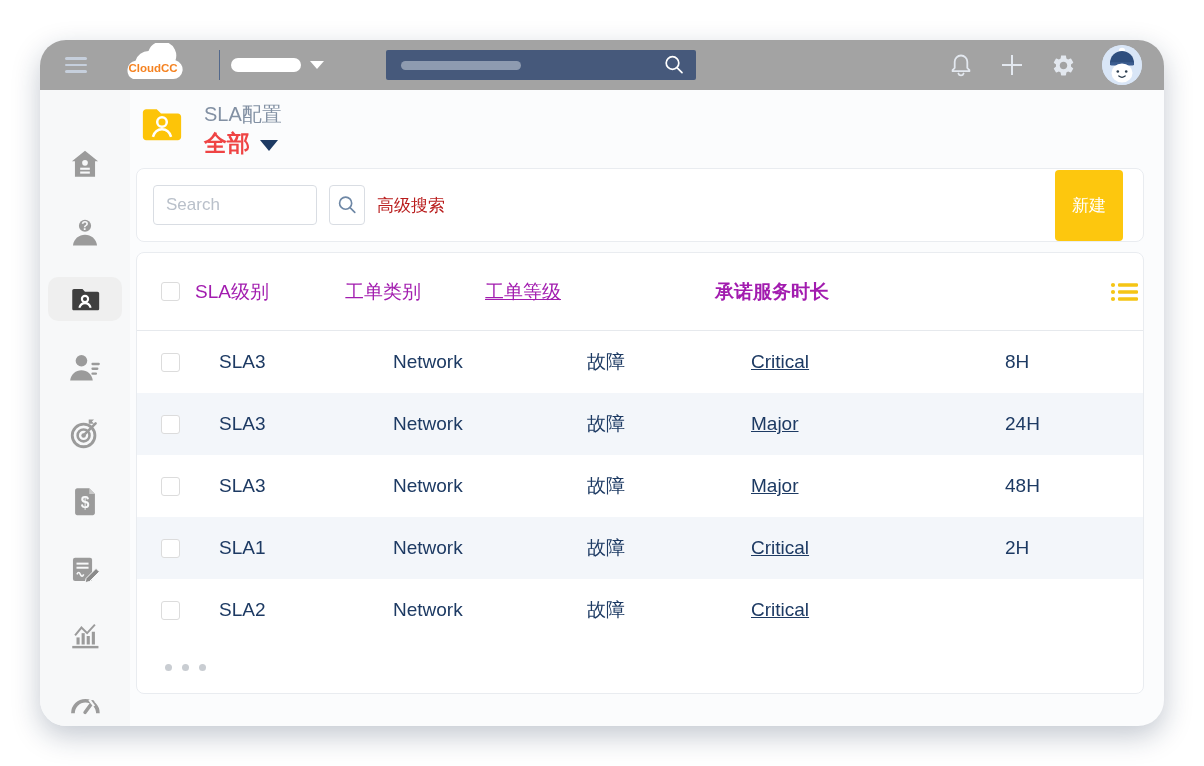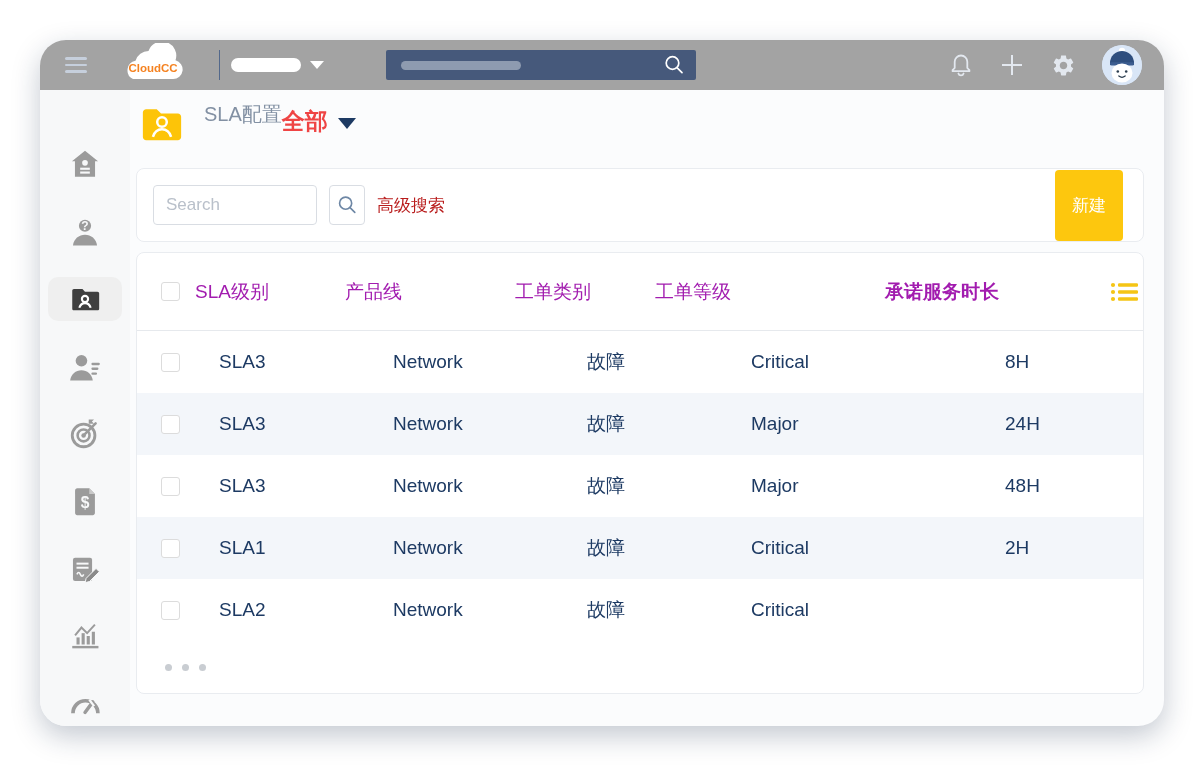--- a/index.html
+++ b/index.html
@@ -37,21 +37,21 @@
   
   .app-body{display:flex;height:636px;}
   .sidebar{width:90px;background:#f7f8f9;box-sizing:border-box;padding-top:52px;
     display:flex;flex-direction:column;align-items:center;gap:23px;}
   .side-item{width:74px;height:52px;display:flex;align-items:center;justify-content:center;border-radius:10px;cursor:pointer;}
   .side-item.active{background:#efefef;}
   .main{flex:1;position:relative;padding:0 20px 0 6px;box-sizing:border-box;}
   
   .page-header{display:flex;align-items:flex-start;padding:13px 0 0 4px;height:65px;}
   .obj-icon{width:44px;height:41px;}
-  .titles{margin-left:20px;display:flex;flex-direction:row;}
+  .titles{margin-left:20px;display:flex;flex-direction:column;}
   .page-title{font-size:20px;color:#8290a3;line-height:22px;}
   .view-select{display:flex;align-items:center;cursor:pointer;margin-top:3px;}
   .view-label{font-size:23px;font-weight:bold;color:#ef4444;}
   .view-caret{width:0;height:0;border-left:9px solid transparent;border-right:9px solid transparent;border-top:11px solid #1d3a63;margin-left:10px;margin-top:3px;}
   
   .card{background:#ffffff;border:1px solid #e9ecf0;border-radius:8px;box-sizing:border-box;}
   .toolbar-card{height:74px;display:flex;align-items:center;padding:0 20px 0 16px;}
   .search-input{
     width:164px;height:40px;border:1px solid #d9dde3;border-radius:4px;box-sizing:border-box;
     padding:0 12px;font-size:17px;color:#33475f;outline:none;font-family:inherit;
@@ -62,21 +62,21 @@
   .adv-search{margin-left:12px;font-size:17px;color:#b91c1c;cursor:pointer;}
   .toolbar-spacer{flex:1;}
   .new-btn{background:#fdc70e;border:none;border-radius:4px;color:#ffffff;font-size:17px;
     padding:24px 17px;cursor:pointer;font-family:inherit;}
   
   .table-card{margin-top:10px;overflow:hidden;padding:0;}
   .trow{display:flex;align-items:center;padding-left:24px;box-sizing:border-box;}
   .thead{height:78px;border-bottom:1px solid #e6e9ed;}
   .cb-cell{width:34px;display:flex;align-items:center;}
   .checkbox{width:19px;height:19px;border:1.5px solid #dcdcdc;border-radius:3px;background:#fff;box-sizing:border-box;cursor:pointer;}
-  .c1{width:150px;}.c2{width:170px;}.c3{width:140px;}.c4{width:230px;}.c5{flex:1;}
+  .c1{width:150px;}.c2{width:170px;}.c3{width:140px;}.c4{width:230px;text-decoration:underline;}.c5{flex:1;}
   .tail{width:56px;display:flex;justify-content:flex-end;padding-right:4px;box-sizing:border-box;}
   .th{font-size:19px;color:#a21caf;}
   .th.bold{font-weight:bold;}
   .drow{height:62px;font-size:19px;color:#1d3a63;cursor:pointer;gap:24px;}
   .drow.alt{background:#f3f6fa;}
   .drow:last-of-type{border-bottom:1px solid #ececee;}
   .tfoot{height:52px;display:flex;align-items:center;padding-left:28px;gap:10px;}
   .dot{width:7px;height:7px;border-radius:50%;background:#c9cdd2;}
   .list-icon-btn{cursor:pointer;display:flex;}
 </style>
@@ -256,21 +256,20 @@
         <button class="new-btn">新建</button>
       </div>
 
       <div class="card table-card">
 
         <div class="trow thead">
           <div class="cb-cell">
               <div class="checkbox"></div>
             </div>
           <div class="c1 th">SLA级别</div>
-          <div class="c2 th">产品线</div>
           <div class="c3 th">工单类别</div>
           <div class="c4 th">工单等级</div>
           <div class="c5 th bold">承诺服务时长</div>
           <div class="tail">
             <div class="list-icon-btn">
               <svg width="29" height="24" viewBox="0 0 29 24">
                 <circle cx="3" cy="5" r="2.1" fill="#f5c515"></circle>
                   <rect x="8" y="3.2" width="20" height="3.6" rx="1.2" fill="#f5c515"></rect>
                 <circle cx="3" cy="12" r="2.1" fill="#f5c515"></circle>
                   <rect x="8" y="10.2" width="20" height="3.6" rx="1.2" fill="#f5c515"></rect>

